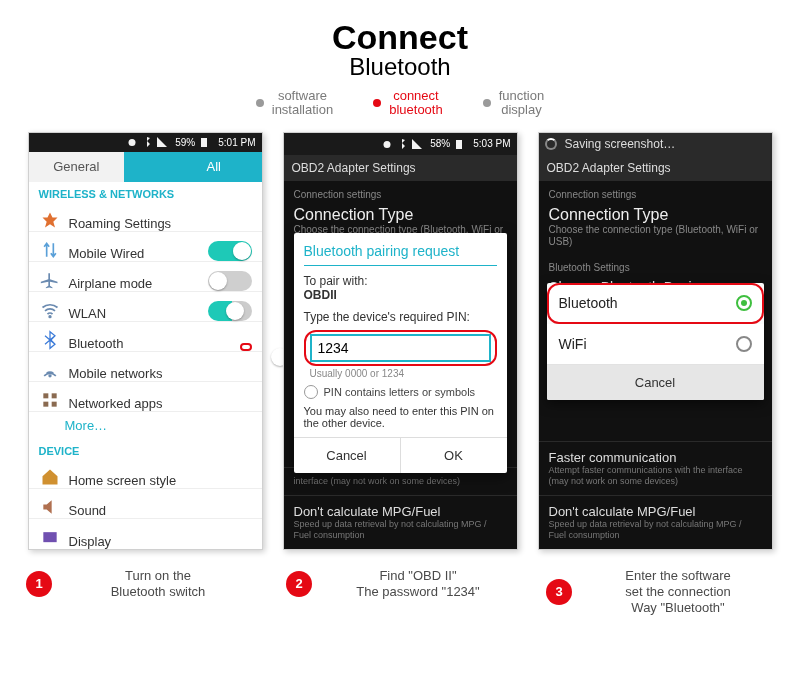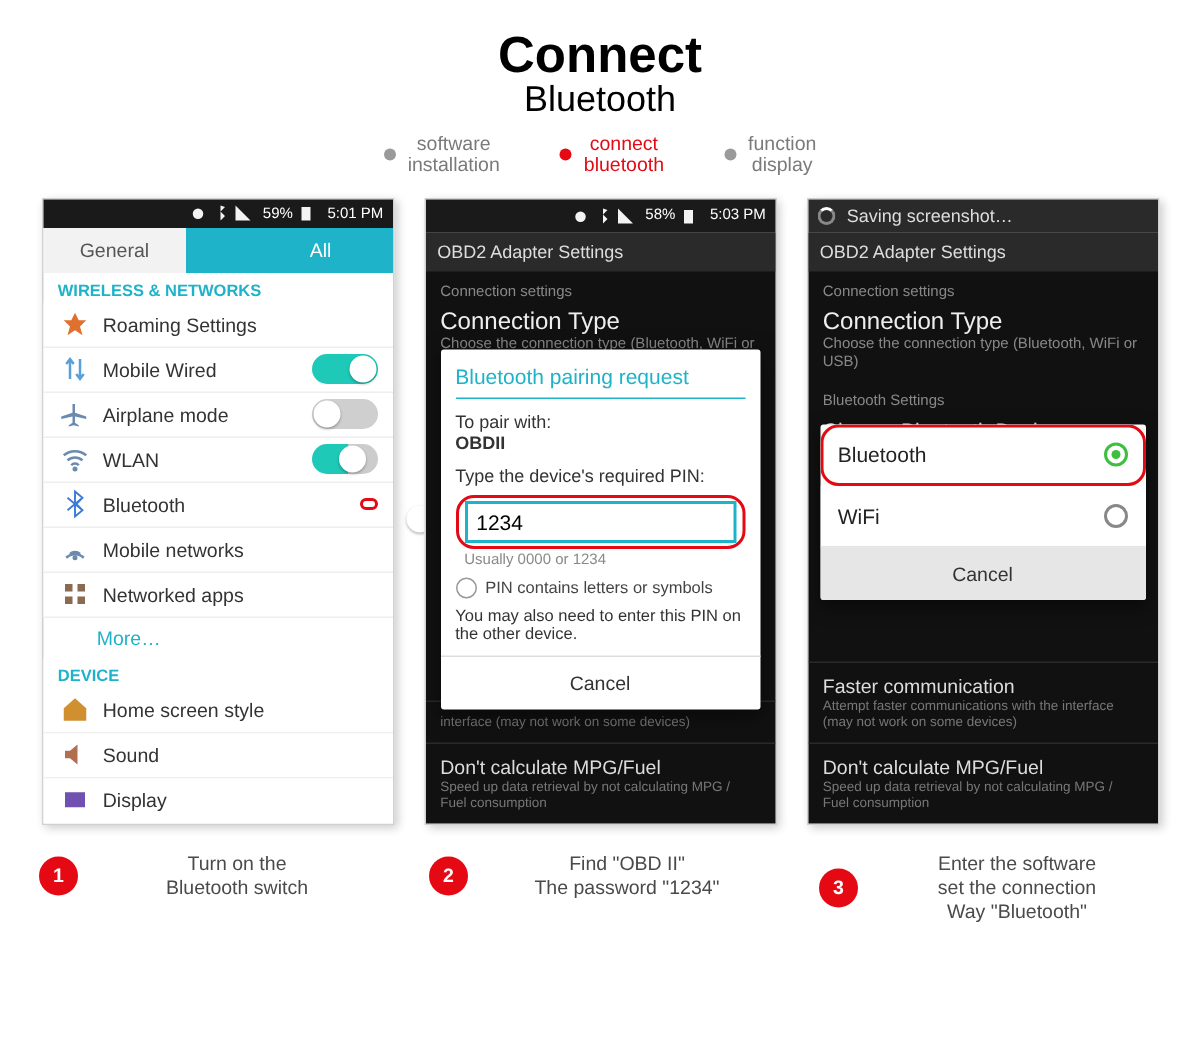--- a/index.html
+++ b/index.html
@@ -24,21 +24,21 @@
   .sb-icons { display: flex; gap: 3px; align-items: center; }
   .sb-icon { width: 12px; height: 12px; color: #fff; opacity: .95; }
   .sb-text { font-size: 10px; margin-left: 4px; }
 
   
   .tabs { display: flex; height: 34px; }
   .tab { flex: 1; display: flex; align-items: center; justify-content: center; font-size: 13px; }
   .tab.general { background: #f2f2f2; color: #555; }
   .tab.all { background: #1eb3c9; color: #fff; padding-left: 42px; }
   .section-h { color: #1eb3c9; font-size: 11px; font-weight: bold; padding: 6px 10px 2px; }
-  .row { display: flex; align-items: center; height: 34px; padding: 0 10px; border-bottom: 1px solid #eee; background: #fff; }
+  .row { display: flex; align-items: flex-end; height: 34px; padding: 0 10px; border-bottom: 1px solid #eee; background: #fff; }
   .row .icon-cell { width: 22px; height: 22px; display: flex; align-items: center; justify-content: center; margin-right: 8px; }
   .row .label { flex: 1; color: #333; font-size: 13px; }
   .toggle { width: 44px; height: 20px; border-radius: 20px; background: #d0d0d0; position: relative; }
   .toggle .knob { position: absolute; width: 18px; height: 18px; border-radius: 50%; background: #fff; top: 1px; left: 1px; box-shadow: 0 1px 2px rgba(0,0,0,.3); }
   .toggle.on { background: #1ec9b7; }
   .toggle.on .knob { left: 25px; }
   .toggle.off { background: #cfcfcf; }
   .toggle.off .knob { left: 1px; }
   .toggle.split { background: linear-gradient(to right, #1ec9b7 55%, #ccc 55%); }
   .circled { border: 2.5px solid #e50914; border-radius: 14px; padding: 2px 4px; }
@@ -283,20 +283,21 @@
             <input class="pin-input" value="1234" style="">
           </div>
           <div class="hint">Usually 0000 or 1234</div>
           <div class="chk-row">
             <span class="chk"></span>
             <span>PIN contains letters or symbols</span>
           </div>
           <div class="lbl" style="font-size:11px">You may also need to enter this PIN on the other device.</div>
           <div class="dlg-btns">
             <div class="dlg-btn">Cancel</div>
+            <div class="dlg-btn">OK</div>
           </div>
         </div>
       </div>
     </div>
 
     <div class="phone">
       <div class="statusbar" style="justify-content:flex-start;background:#2a2a2a">
         <div class="saving" style="padding:0;background:transparent">
           <span class="spinner"></span>
           <span>Saving screenshot…</span>

